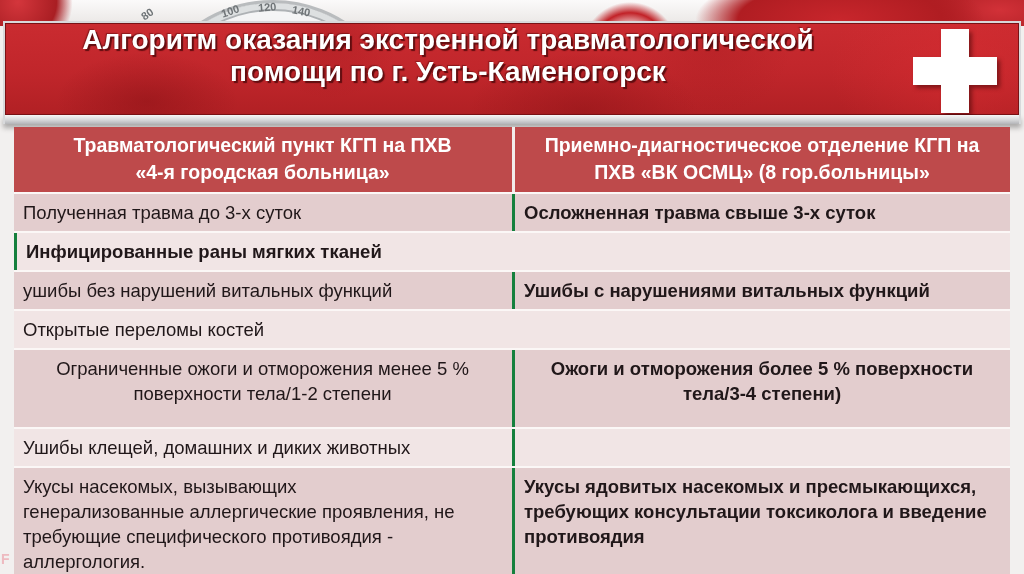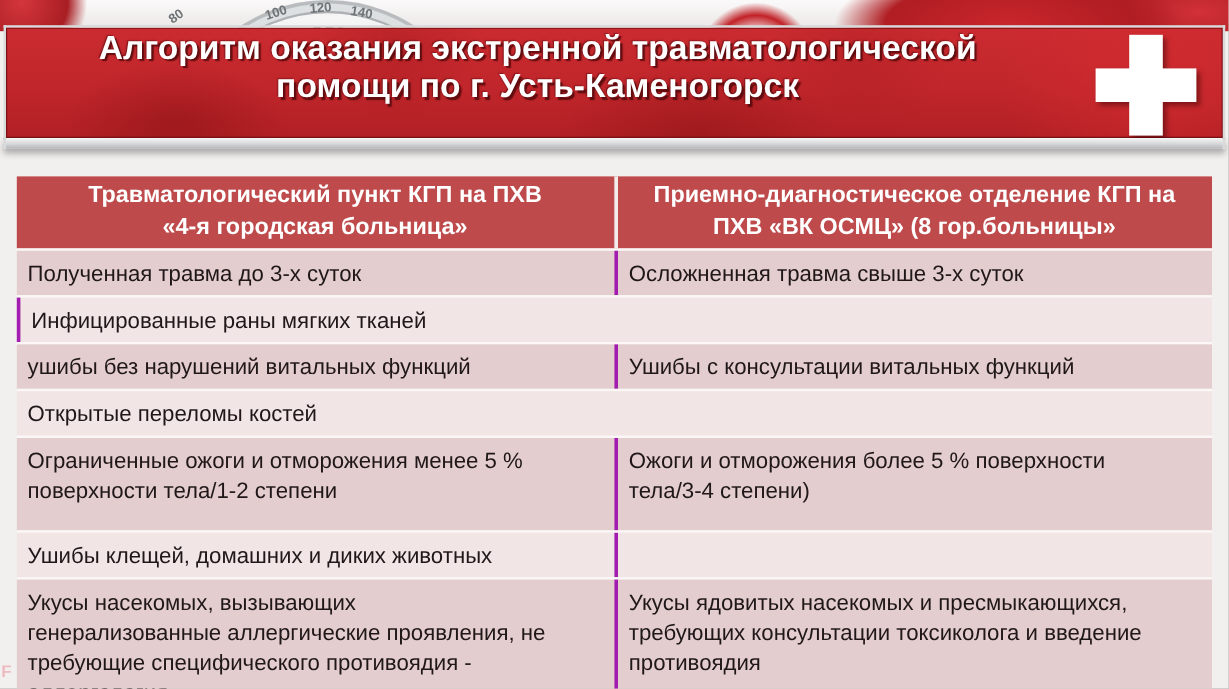--- a/index.html
+++ b/index.html
@@ -49,31 +49,31 @@
     filter:drop-shadow(3px 3px 2px rgba(70,5,8,.55));}
   .cross .bar-v{position:absolute;left:28px;top:0;width:28px;height:84px;background:#ffffff;}
   .cross .bar-h{position:absolute;left:0;top:28px;width:84px;height:28px;background:#ffffff;}
 
   
   .table{position:absolute;left:14px;top:127px;width:996px;height:441px;
     display:flex;flex-direction:column;}
   .t-row{display:flex;flex:0 0 auto;}
   .t-cell{flex:1 1 50%;box-sizing:border-box;padding:6px 10px 4px 9px;
     font-size:18.5px;line-height:25px;color:#201719;white-space:pre-line;overflow:hidden;}
-  .t-cell.right{border-left:3px solid #a21caf;}
+  .t-cell.right{border-left:3px solid #15803d;font-weight:bold;}
   .t-row.sep{border-top:2px solid #fbf7f6;}
-  .t-head{height:80px;align-items:flex-end;}
+  .t-head{height:65px;}
   .t-head .t-cell{background:#be4a4b;color:#ffffff;font-weight:bold;font-size:19.5px;
     line-height:27px;display:flex;align-items:center;justify-content:center;text-align:center;
     padding-top:2px;}
   .t-head .t-cell.right{border-left:3px solid #f2eceb;}
   .r-dark .t-cell{background:#e3cdce;}
   .r-light .t-cell{background:#f1e5e5;}
   .h37{height:37px;}
-  .h77{height:77px;}
+  .h77{height:77px;text-align:center;}
   .h110{height:110px;}
 
   .watermark{position:absolute;left:1px;top:551px;font-size:14px;font-weight:bold;
     color:rgba(235,150,160,.6);}
 </style>
 </head>
 <body>
 
 <div class="slide">
 
@@ -108,21 +108,21 @@
 
     <div class="t-row sep r-dark h37">
       <div class="t-cell left">Полученная травма до 3-х суток</div>
       <div class="t-cell right">Осложненная травма свыше 3-х суток</div>
     </div>
     <div class="t-row sep r-light h37">
       <div class="t-cell right">Инфицированные раны мягких тканей</div>
     </div>
     <div class="t-row sep r-dark h37">
       <div class="t-cell left">ушибы без нарушений витальных функций</div>
-      <div class="t-cell right">Ушибы с консультации витальных функций</div>
+      <div class="t-cell right">Ушибы с нарушениями витальных функций</div>
     </div>
     <div class="t-row sep r-light h37">
       <div class="t-cell left">Открытые переломы костей</div>
     </div>
     <div class="t-row sep r-dark h77">
       <div class="t-cell left">Ограниченные ожоги и отморожения менее 5 %
 поверхности тела/1-2 степени</div>
       <div class="t-cell right">Ожоги и отморожения более 5 % поверхности
 тела/3-4 степени)</div>
     </div>

